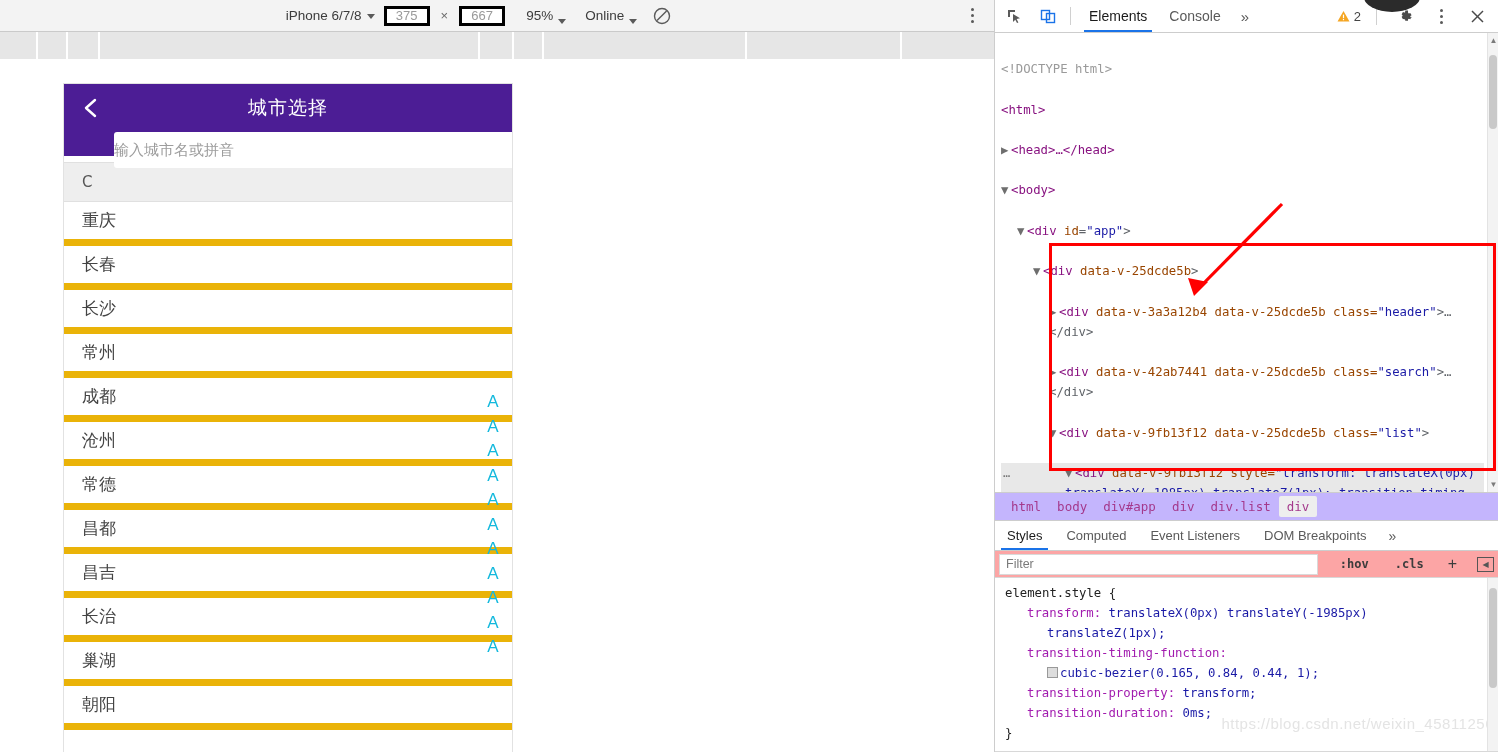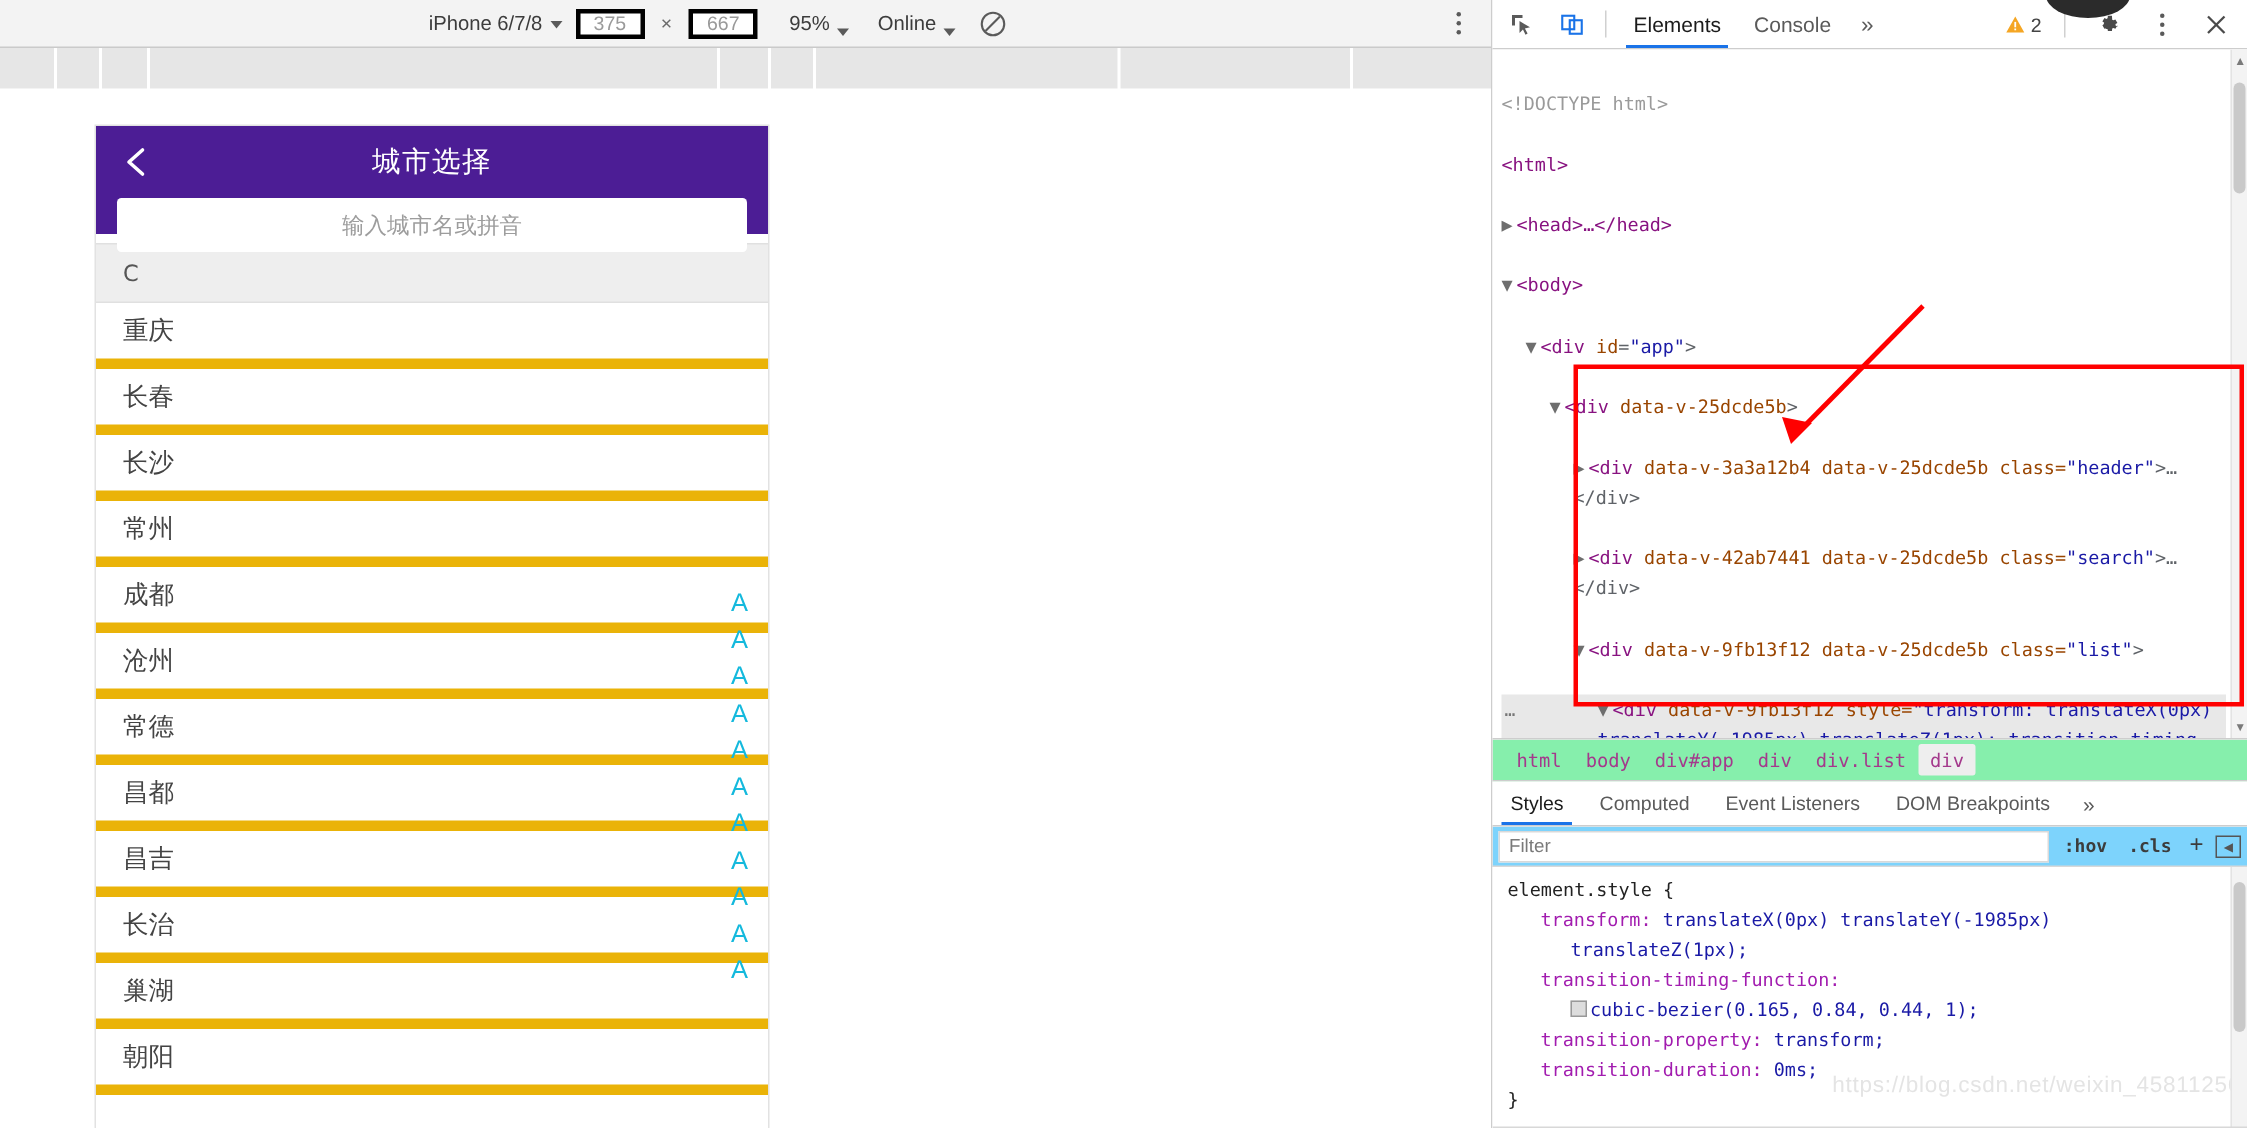--- a/index.html
+++ b/index.html
@@ -95,23 +95,23 @@
   }
   .ph-title {
     width: 100%; text-align: center;
     color: #ffffff; font-size: 19px; letter-spacing: 1px;
     font-family: "DejaVu Sans", "Liberation Sans", sans-serif;
   }
   .ph-searchwrap { padding: 0 14px 12px 14px; }
   .ph-search {
     width: 100%; height: 36px;
     background: #ffffff; border: none; border-radius: 3px;
-    text-align: center; font-size: 15px; color: #9d9d9d;
+    text-align: left; font-size: 15px; color: #9d9d9d;
     font-family: "DejaVu Sans", "Liberation Sans", sans-serif;
-    outline: none; padding: 0;
+    outline: none; padding: 0; margin-left: 36px;
   }
   .ph-search::placeholder { color: #9d9d9d; }
 
   .ph-gap { height: 6px; background: #fff; }
 
   .sec-header {
     height: 40px; background: #eeeeee;
     border-top: 1px solid #e0e0e0; border-bottom: 1px solid #e0e0e0;
     display: flex; align-items: center;
     padding-left: 18px;
@@ -213,21 +213,21 @@
     pointer-events: none;
     z-index: 30;
   }
   .anno-arrow { position: absolute; z-index: 31; pointer-events: none; }
 
   
   .crumbs {
     height: 28px; display: flex; align-items: center;
     padding-left: 8px; gap: 0;
     border-bottom: 1px solid #cdcdcd;
-    background: #86efac;
+    background: #c4b5fd;
   }
   .crumb {
     font-size: 12.5px; color: #a4398c;
     font-family: "DejaVu Sans Mono", "Liberation Mono", monospace;
     padding: 3px 8px; cursor: pointer; border-radius: 2px;
   }
   .crumb.active { background: #eeeeee; }
 
   
   .sub-tabs {
@@ -241,22 +241,22 @@
   .sub-tab.active { color: #1b1b1b; }
   .sub-tab.active::after {
     content: ""; position: absolute; left: 6px; right: 6px; bottom: 0;
     height: 2px; background: #1a73e8;
   }
   .sub-more { padding: 0 10px; font-size: 14px; color: #5a5a5a; cursor: pointer; }
 
   
   .filter-row {
     height: 27px; display: flex; align-items: center;
-    border-bottom: 1px solid #d8d8d8; background: #7dd3fc; padding: 0 4px;
-    gap: 6px;
+    border-bottom: 1px solid #d8d8d8; background: #fca5a5; padding: 0 4px;
+    gap: 18px;
   }
   .filter-input {
     flex: 1; height: 21px; border: 1px solid #d9d9d9; background: #fff;
     font-size: 12.5px; color: #5f6368; padding: 0 6px; outline: none;
     font-family: "Liberation Sans", sans-serif;
   }
   .filter-input::placeholder { color: #7a7a7a; }
   .hov-btn {
     font-family: "DejaVu Sans Mono", "Liberation Mono", monospace;
     font-size: 12px; color: #3c3c3c; padding: 0 4px; cursor: pointer; font-weight: bold;

